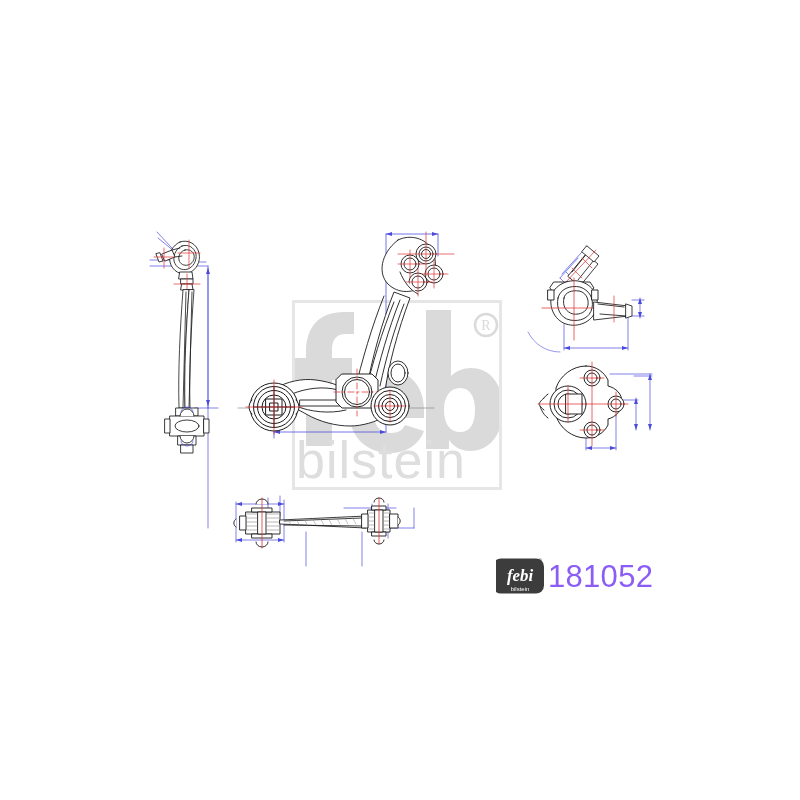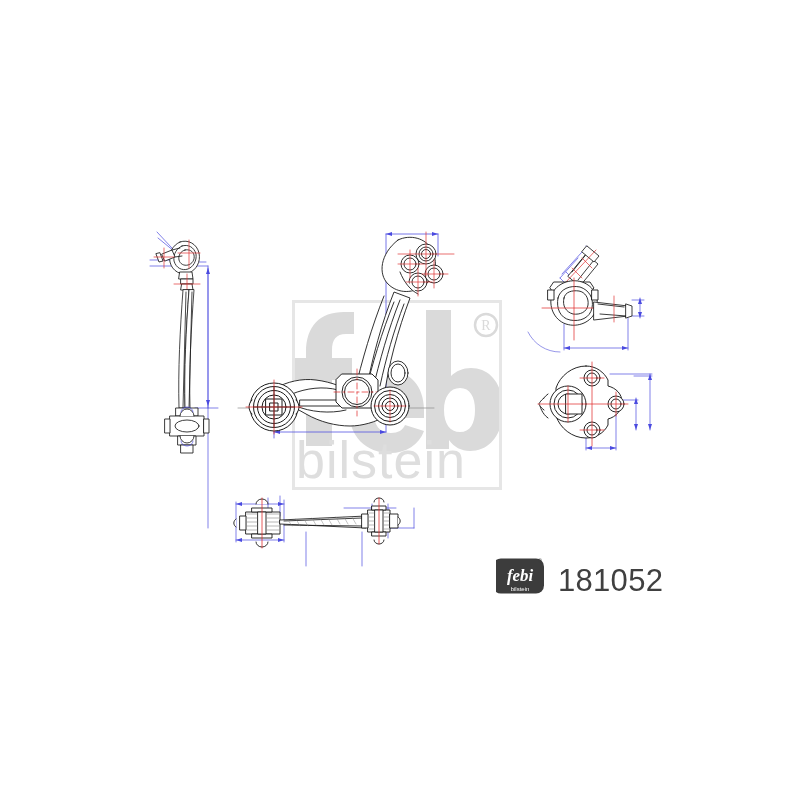--- a/index.html
+++ b/index.html
@@ -20,29 +20,29 @@
     width:210px;height:190px;
     pointer-events:none;
     z-index:5;
   }
   #watermark svg{display:block;width:100%;height:100%;}
 
   
   #product-label{
     position:absolute;
     left:496px;top:556px;
-    display:flex;align-items:flex-end;gap:14px;
+    display:flex;align-items:center;gap:4px;
     z-index:20;
   }
   #brand-mark{width:48px;height:40px;flex:0 0 auto;}
   #brand-mark svg{display:block;}
   #part-number{
     font-size:31px;
     letter-spacing:0.3px;
-    color:#404040;
+    color:#8b5cf6;
     font-family:"Liberation Sans", sans-serif;
     line-height:1;
     font-weight:400;
   }
 
   .cad svg{display:block;overflow:visible;}
 </style>
 </head>
 <body>
 

